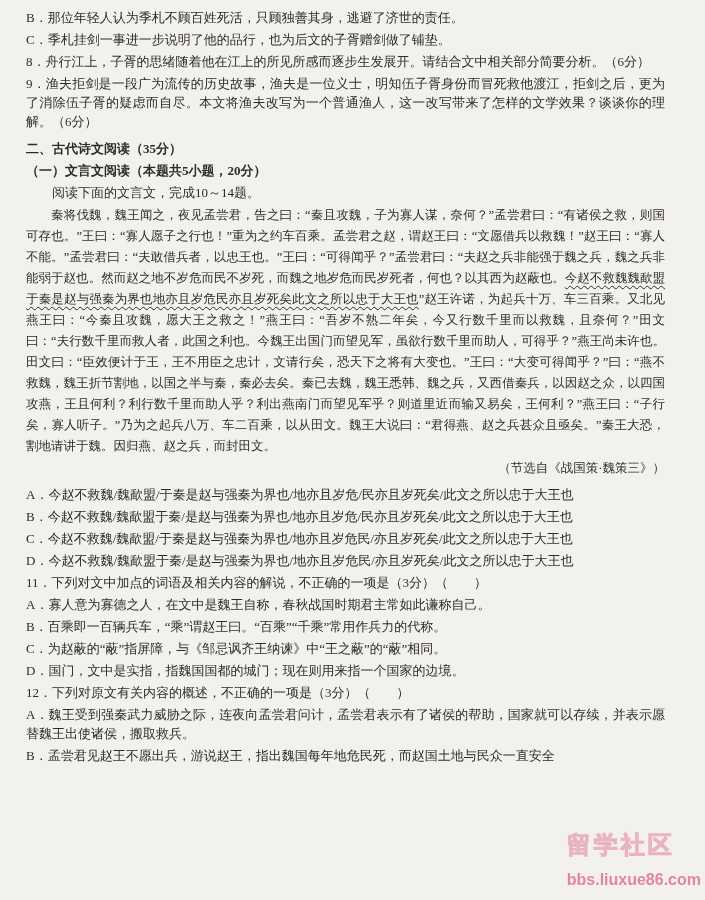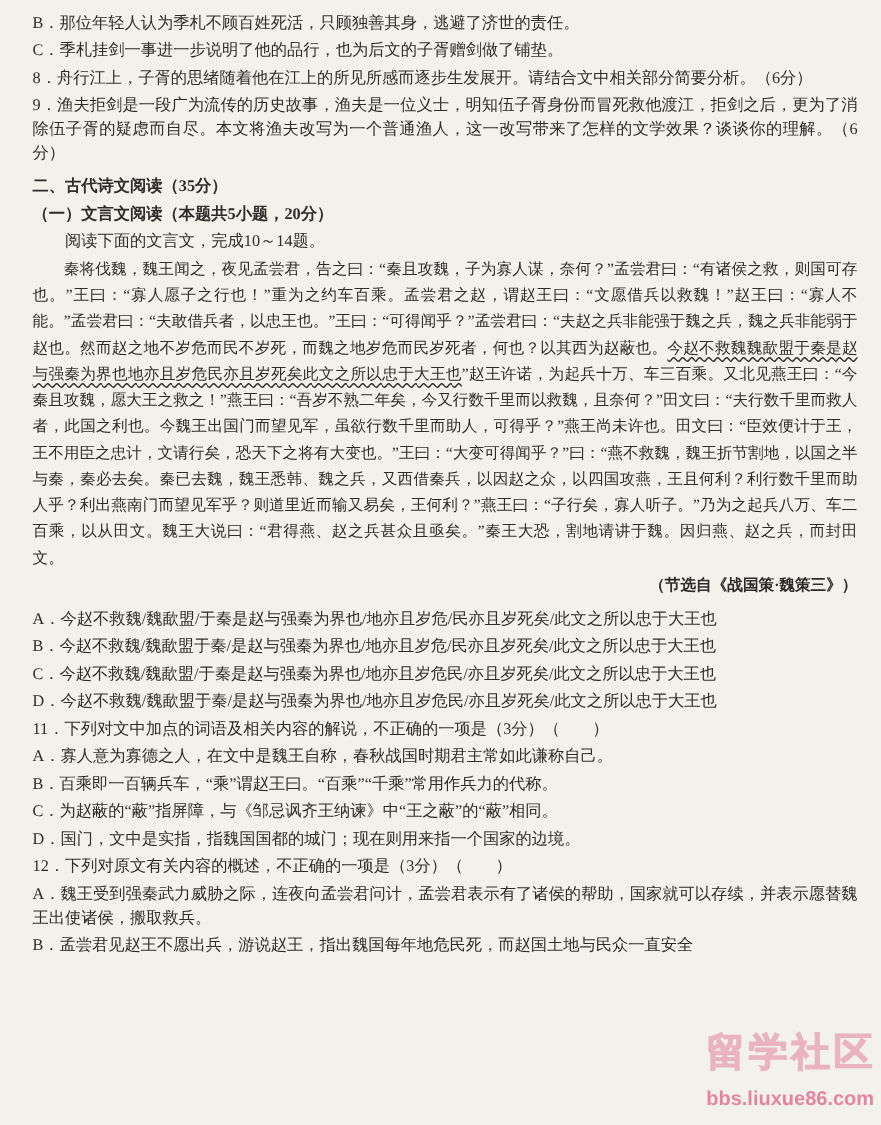--- a/index.html
+++ b/index.html
@@ -5,21 +5,21 @@
   html, body { margin: 0; padding: 0; }
   body {
     width: 705px; height: 900px;
     background: #f2f1ec;
     overflow: hidden;
     font-family: "Liberation Serif", "DejaVu Serif", serif;
     color: #2e2c2a;
     position: relative;
   }
   .page {
-    padding: 8px 19px 0 26px;
+    padding: 8px 40px 0 26px;
     position: relative;
   }
   .line {
     margin: 0 0 3px 0;
     font-size: 13px;
     line-height: 19px;
     text-align: justify;
   }
   .bold { font-weight: bold; }
   .gap-top { margin-top: 8px; }
@@ -34,32 +34,31 @@
   .wavy {
     text-decoration: underline wavy;
     text-decoration-thickness: 1px;
     text-underline-offset: 3px;
   }
   .source {
     margin: 1px 0 6px 0;
     font-size: 12.5px;
     line-height: 21px;
     text-align: right;
-    font-weight: bold;
   }
   .watermark {
     position: absolute;
     right: 4px;
     bottom: 12px;
     text-align: left;
     pointer-events: none;
     line-height: 1;
   }
   .wm-title {
-    font-size: 31px;
+    font-size: 24px;
     font-weight: bold;
     letter-spacing: 3px;
     opacity: 0.45;
     -webkit-text-stroke: 1px currentColor;
   }
   .wm-url {
     font-size: 16px;
     font-weight: bold;
     margin-top: 15px;
     opacity: 0.8;

